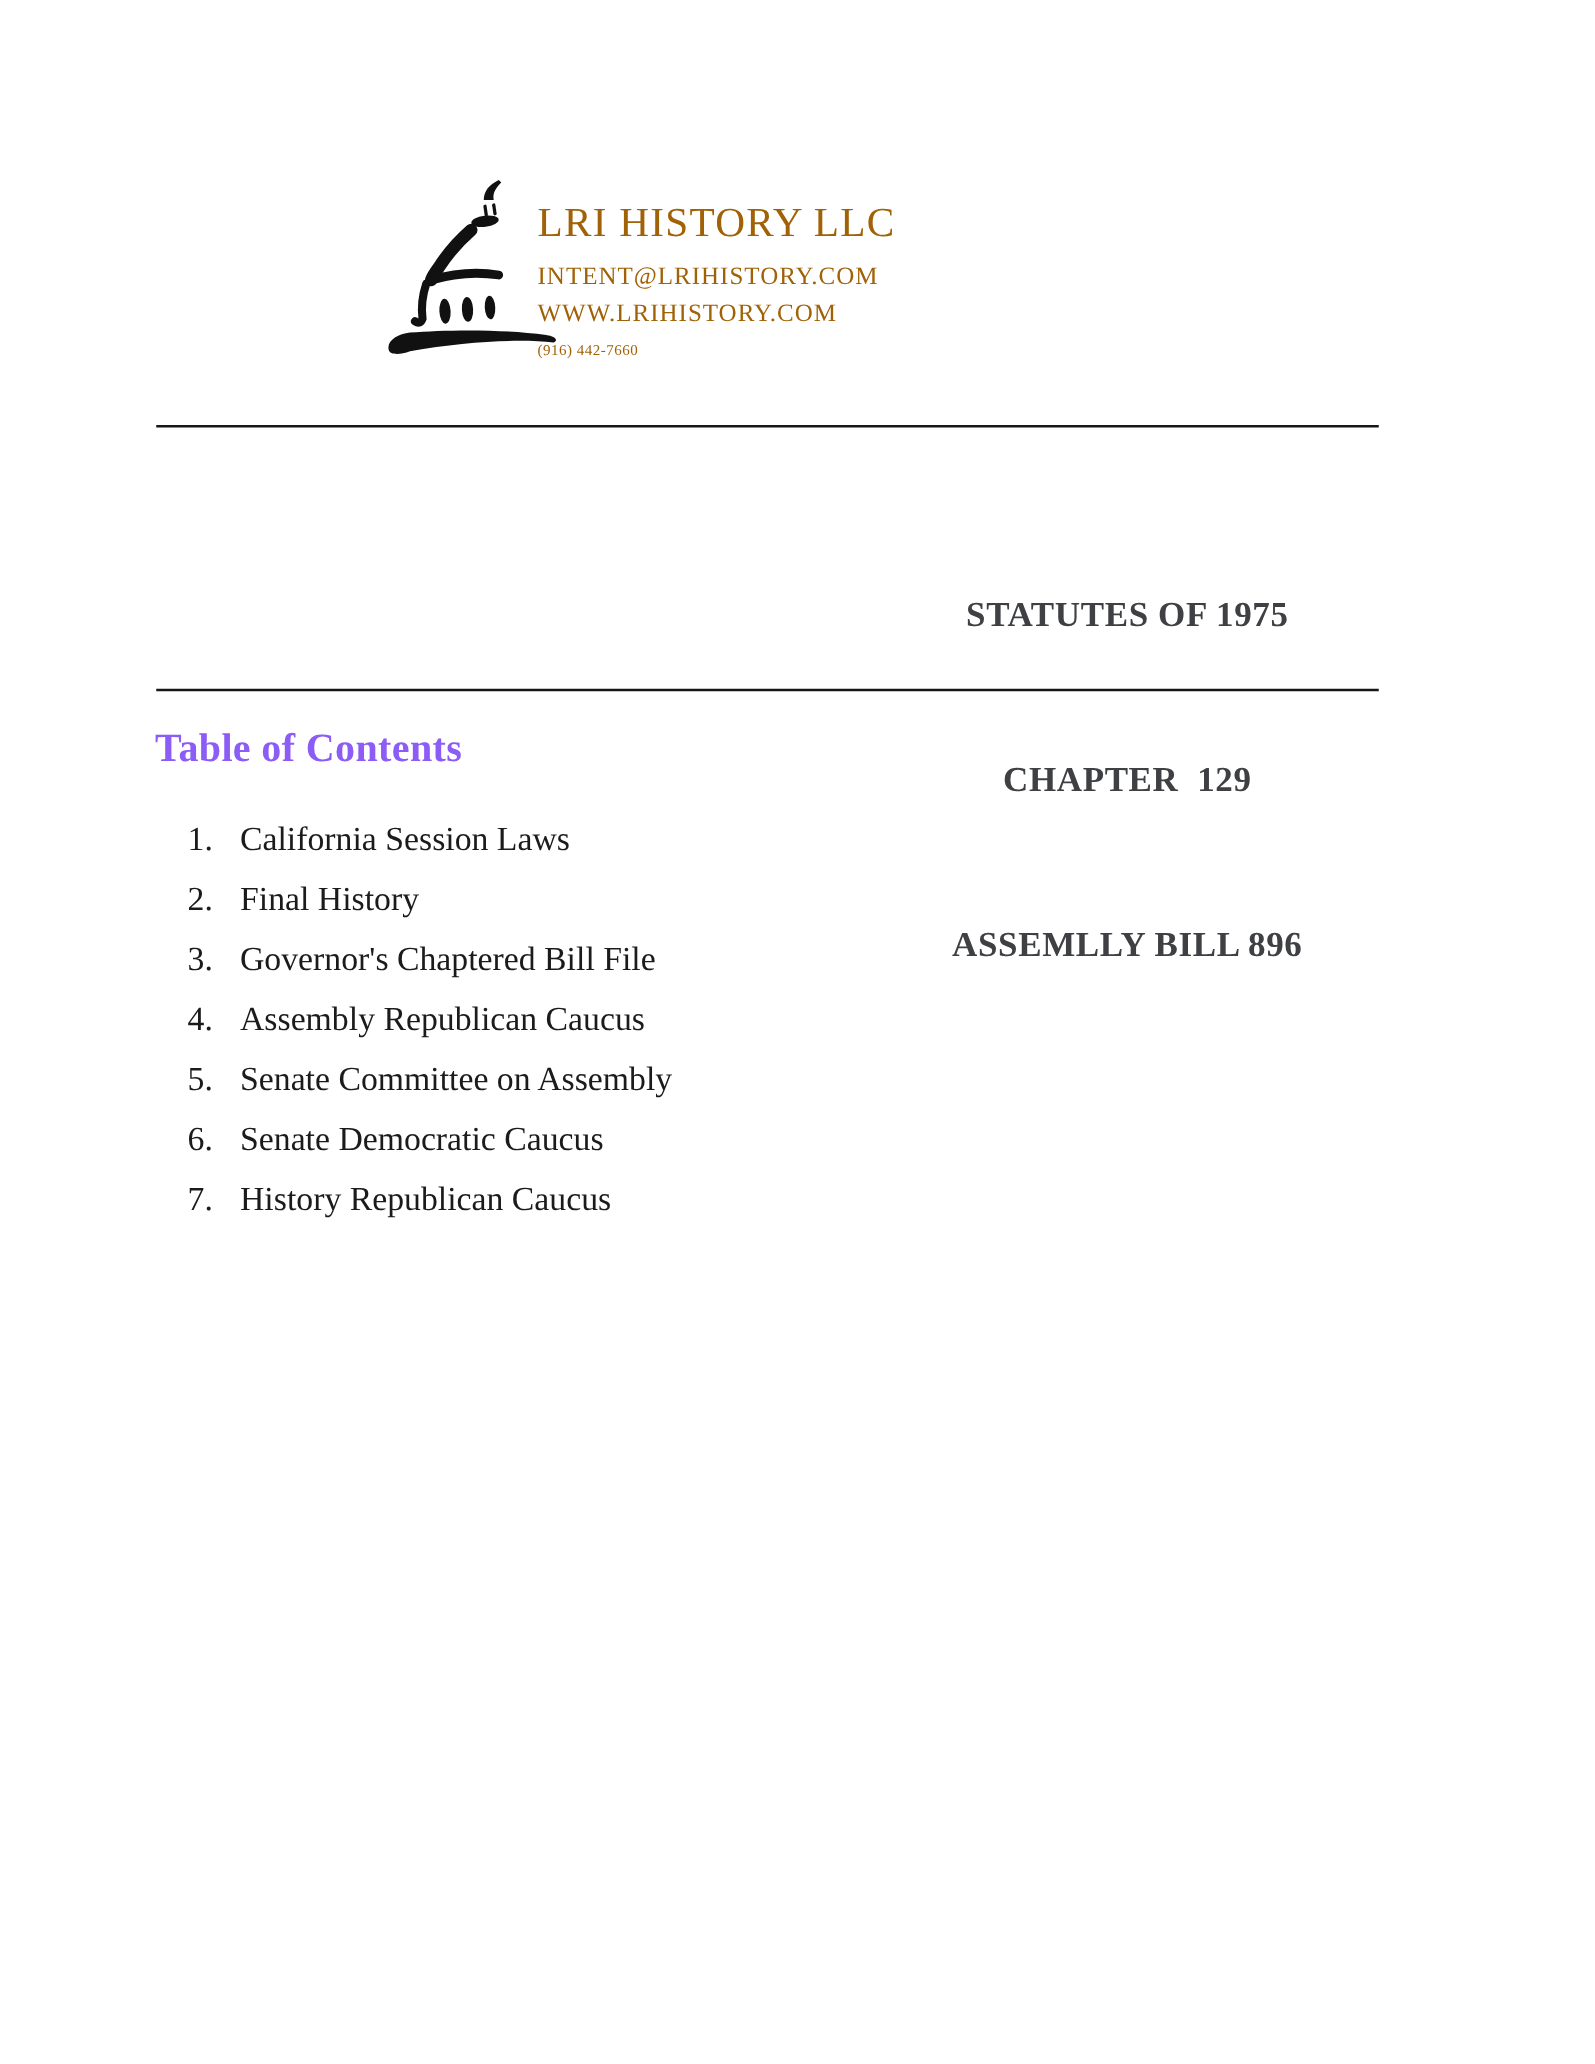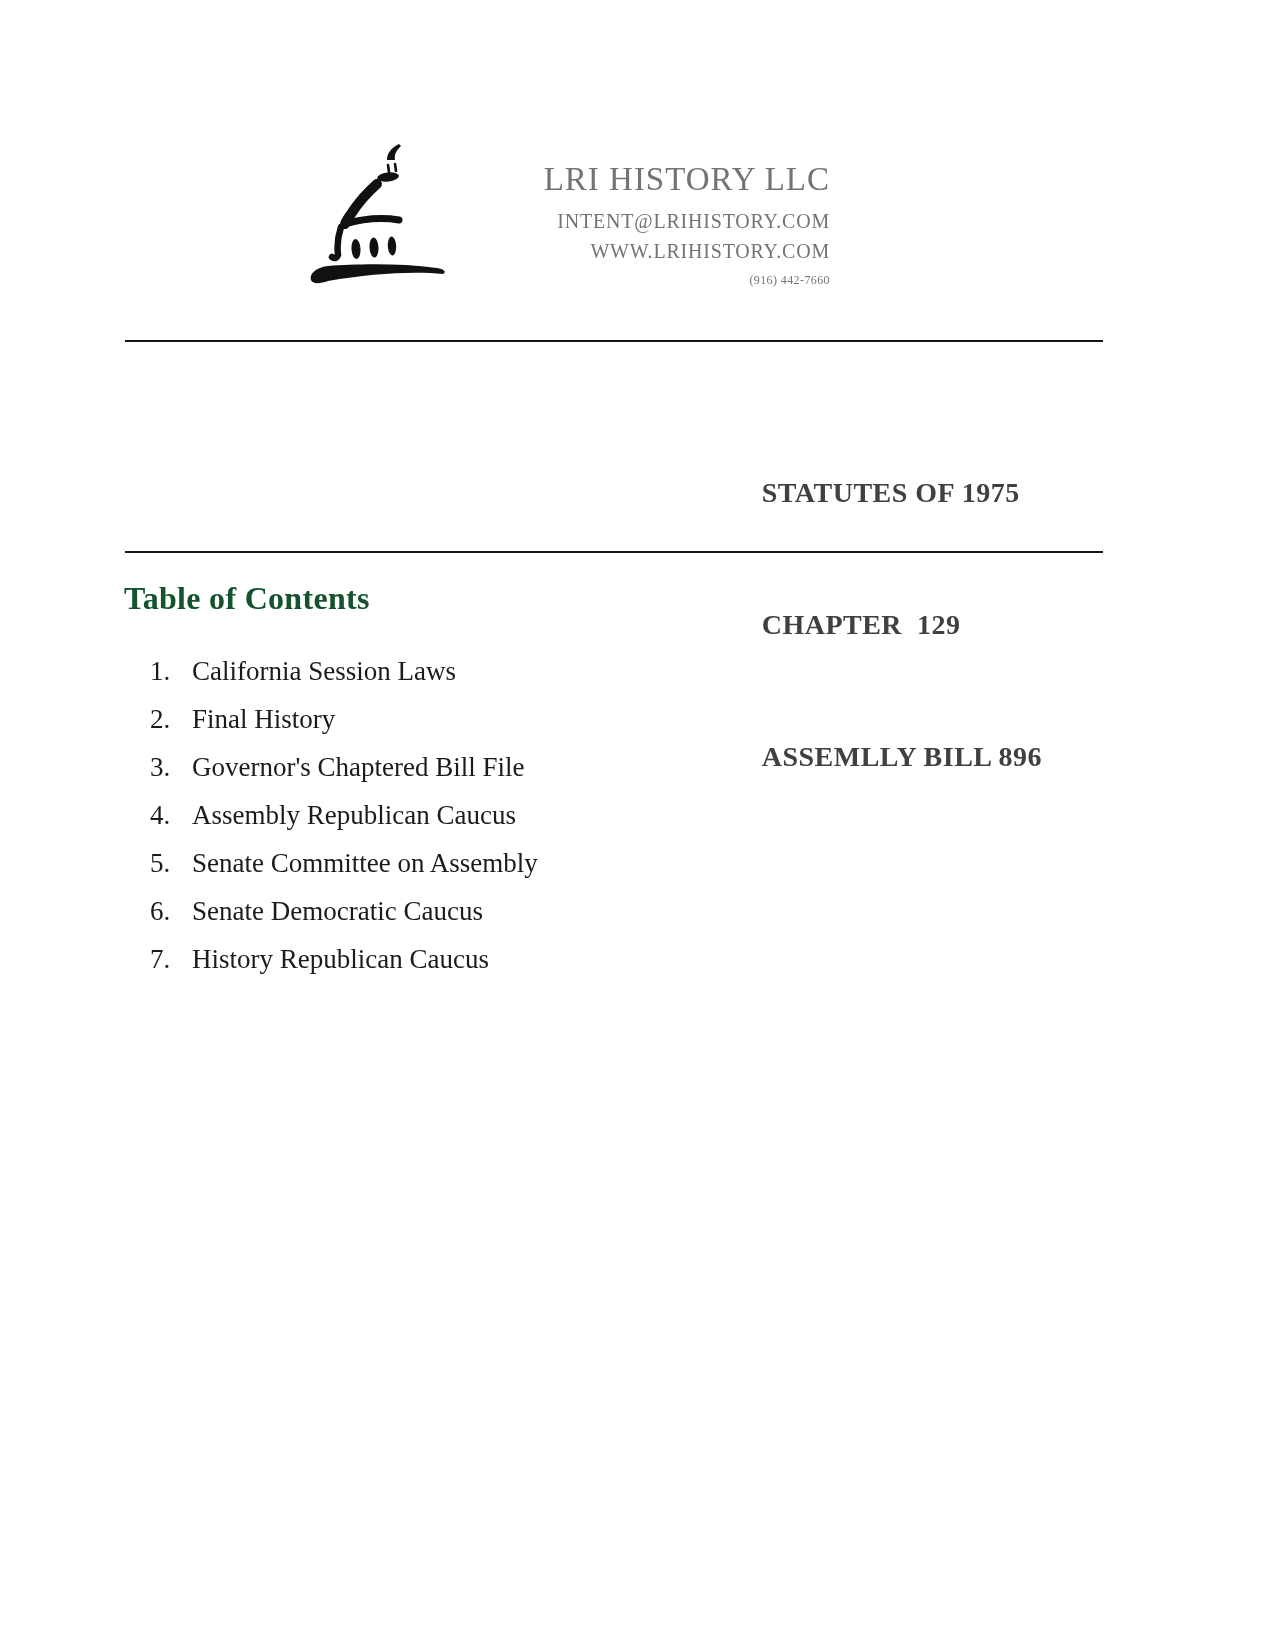--- a/index.html
+++ b/index.html
@@ -22,22 +22,22 @@
     position: absolute;
     left: 292px; top: 124px;
     width: 160px; height: 170px;
   }
 
   
   .header-text {
     position: absolute;
     left: 430px; top: 160px;
     width: 400px;
-    text-align: right;
-    color: #737373;
+    text-align: left;
+    color: #a16207;
   }
   .company-name {
     font-size: 33px;
     line-height: 38px;
     letter-spacing: 1px;
   }
   .contact-line {
     font-size: 20px;
     line-height: 26px;
     letter-spacing: 0.8px;
@@ -54,37 +54,37 @@
     height: 0;
     border-top: 2px solid #161616;
   }
   .rule-top { top: 340px; }
   .rule-mid { top: 551px; }
 
   
   .statutes-block {
     position: absolute;
     right: 234px; top: 383px;
-    text-align: left;
+    text-align: center;
     font-weight: 700;
     font-size: 28px;
     line-height: 44px;
     letter-spacing: 0.5px;
     color: #3e4043;
     white-space: pre;
   }
 
   
   .toc-heading {
     position: absolute;
     left: 124px; top: 580px;
     font-size: 32px;
     font-weight: 700;
     letter-spacing: 0.3px;
-    color: #14532d;
+    color: #8b5cf6;
   }
   .toc-list {
     position: absolute;
     left: 150px; top: 656px;
     font-size: 27px;
     color: #1b1b1b;
   }
   .toc-item {
     display: flex;
     align-items: flex-start;

